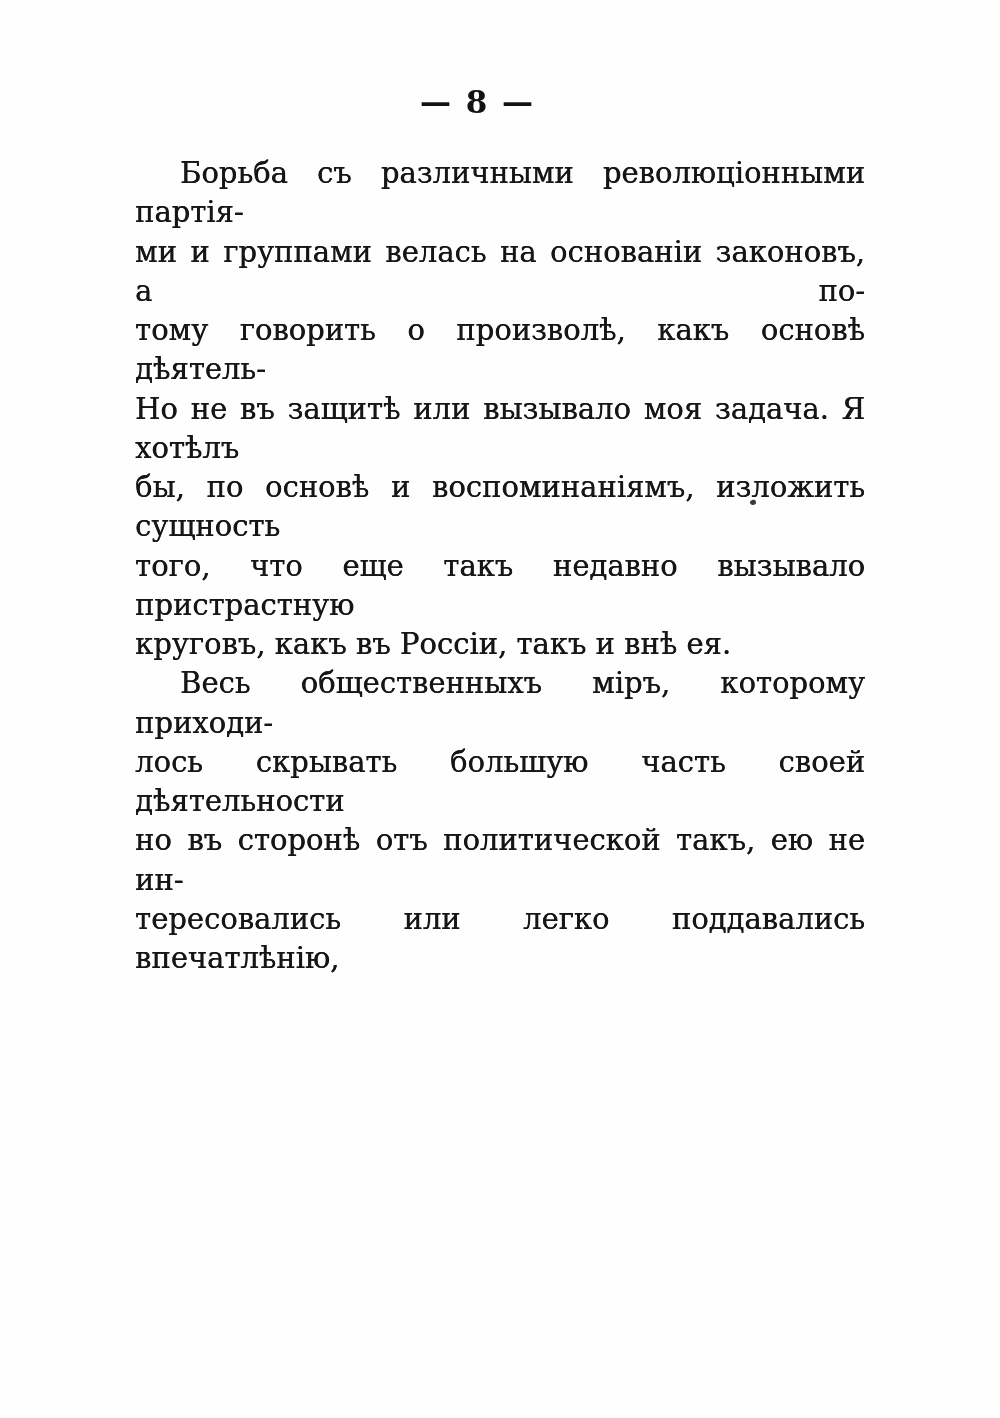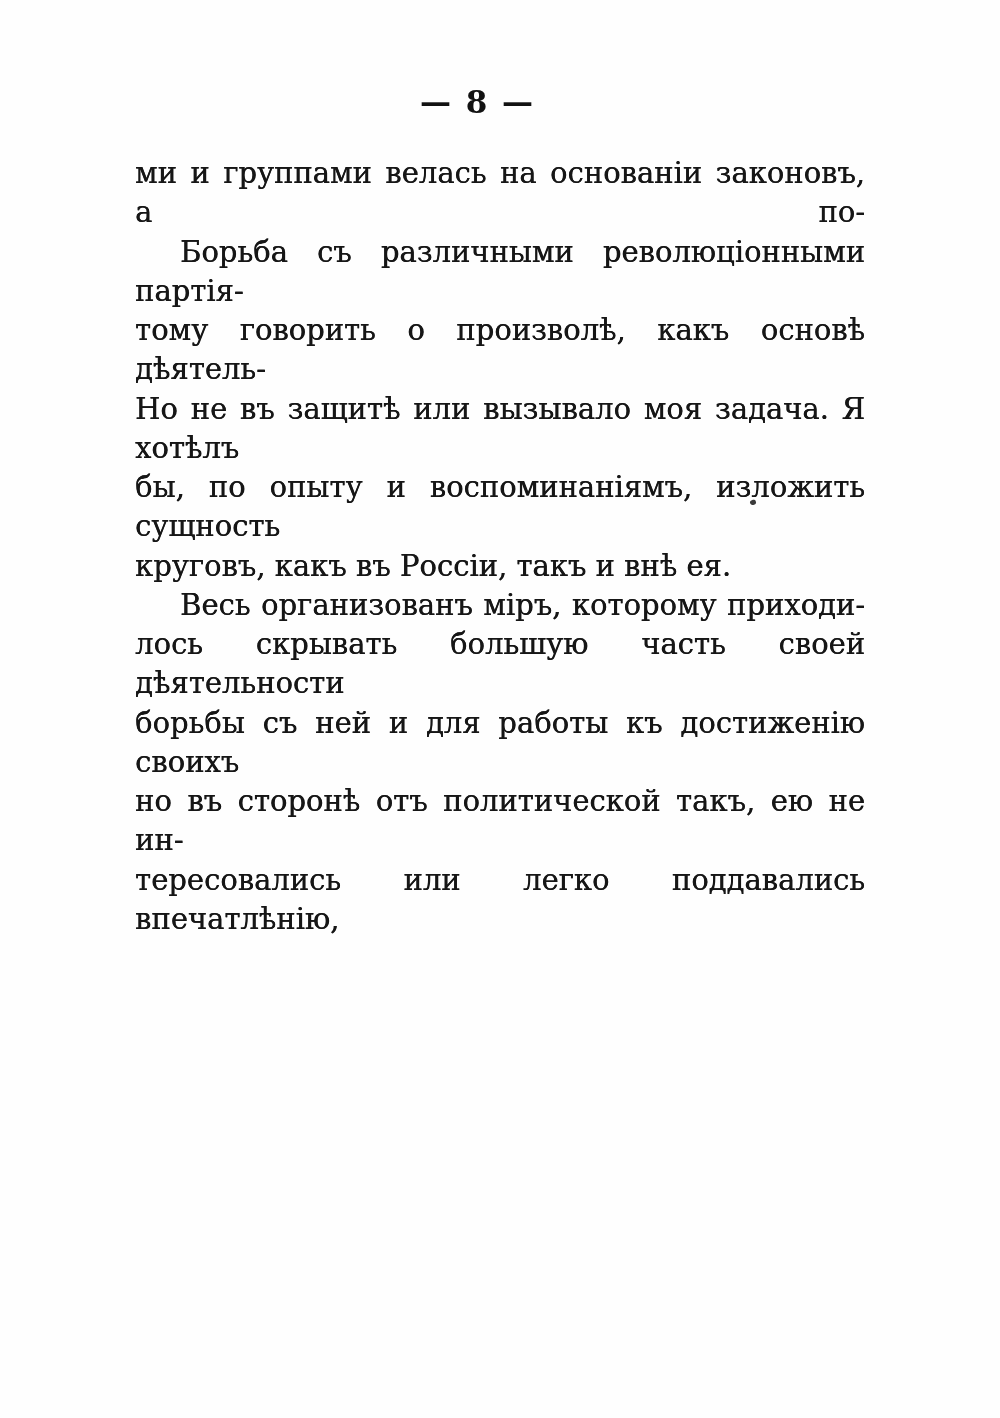--- a/index.html
+++ b/index.html
@@ -60,32 +60,32 @@
 </head>
 <body>
 
 <div class="page">
 
   <div class="page-number">— 8 —</div>
 
   <div class="text-block">
 
     <div class="paragraph">
+      <div class="line first">Борьба съ различными революціонными партія-</div>
       <div class="line">ми и группами велась на основаніи законовъ, а по-</div>
-      <div class="line first">Борьба съ различными революціонными партія-</div>
       <div class="line">тому говорить о произволѣ, какъ основѣ дѣятель-</div>
       <div class="line">Но не въ защитѣ или вызывало моя задача. Я хотѣлъ</div>
-      <div class="line">бы, по опыту и воспоминаніямъ, изложить сущность</div>
+      <div class="line">бы, по основѣ и воспоминаніямъ, изложить сущность</div>
+      <div class="line">того, что еще такъ недавно вызывало пристрастную</div>
       <div class="line last">круговъ, какъ въ Россіи, такъ и внѣ ея.</div>
     </div>
 
     <div class="paragraph">
-      <div class="line first">Весь организованъ міръ, которому приходи-</div>
+      <div class="line first">Весь общественныхъ міръ, которому приходи-</div>
       <div class="line">лось скрывать большую часть своей дѣятельности</div>
-      <div class="line">борьбы съ ней и для работы къ достиженію своихъ</div>
       <div class="line">но въ сторонѣ отъ политической такъ, ею не ин-</div>
       <div class="line">тересовались или легко поддавались впечатлѣнію,</div>
 
     </div>
 
   </div>
 
   <div class="ink-speck"></div>
 
 </div>

